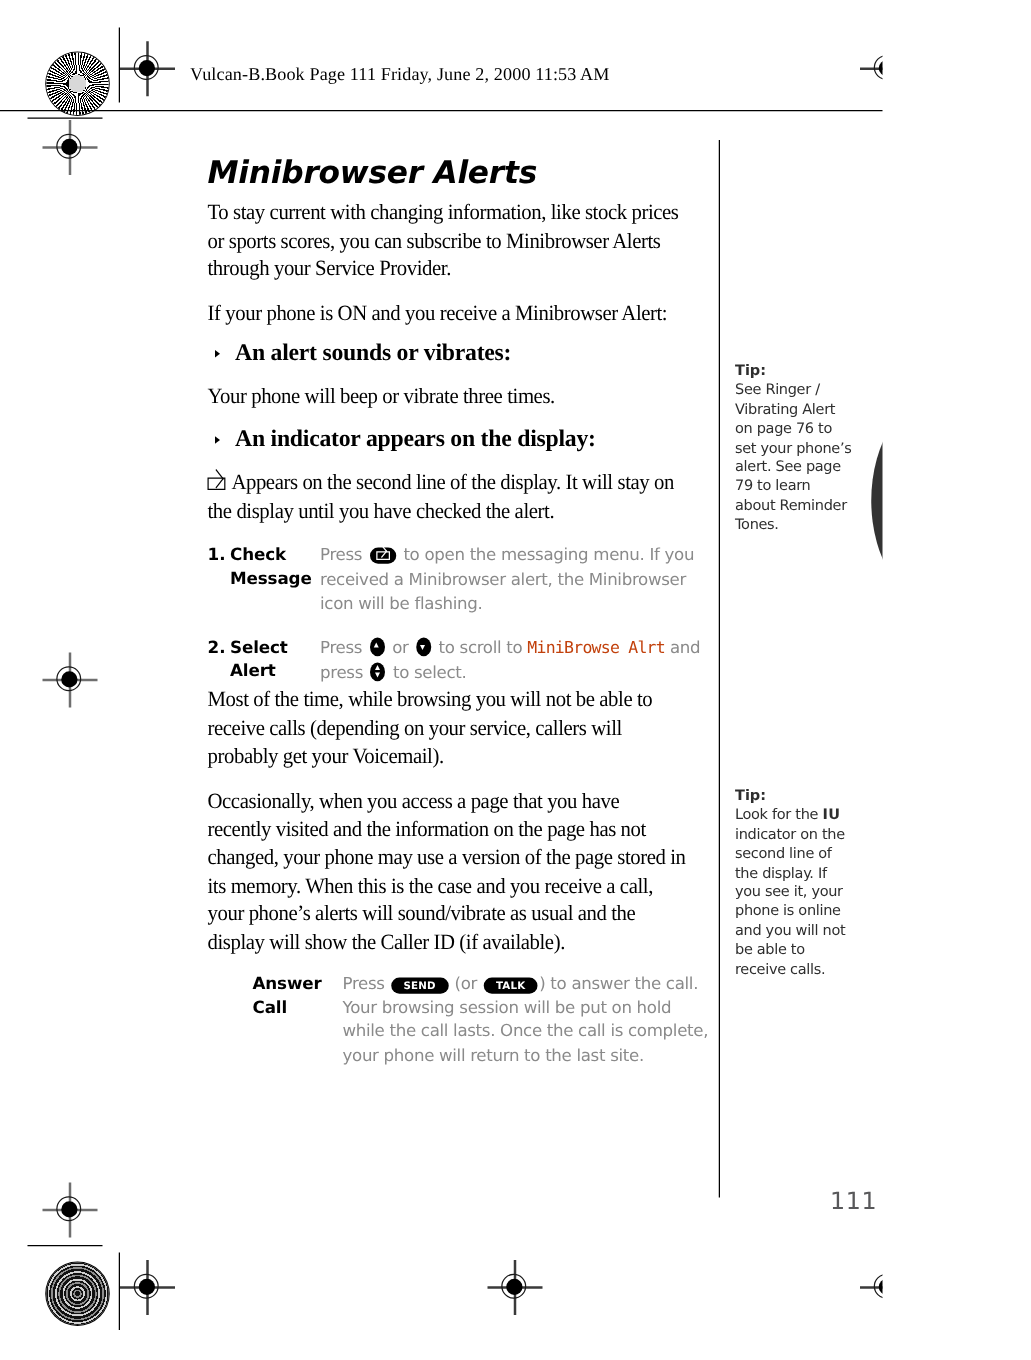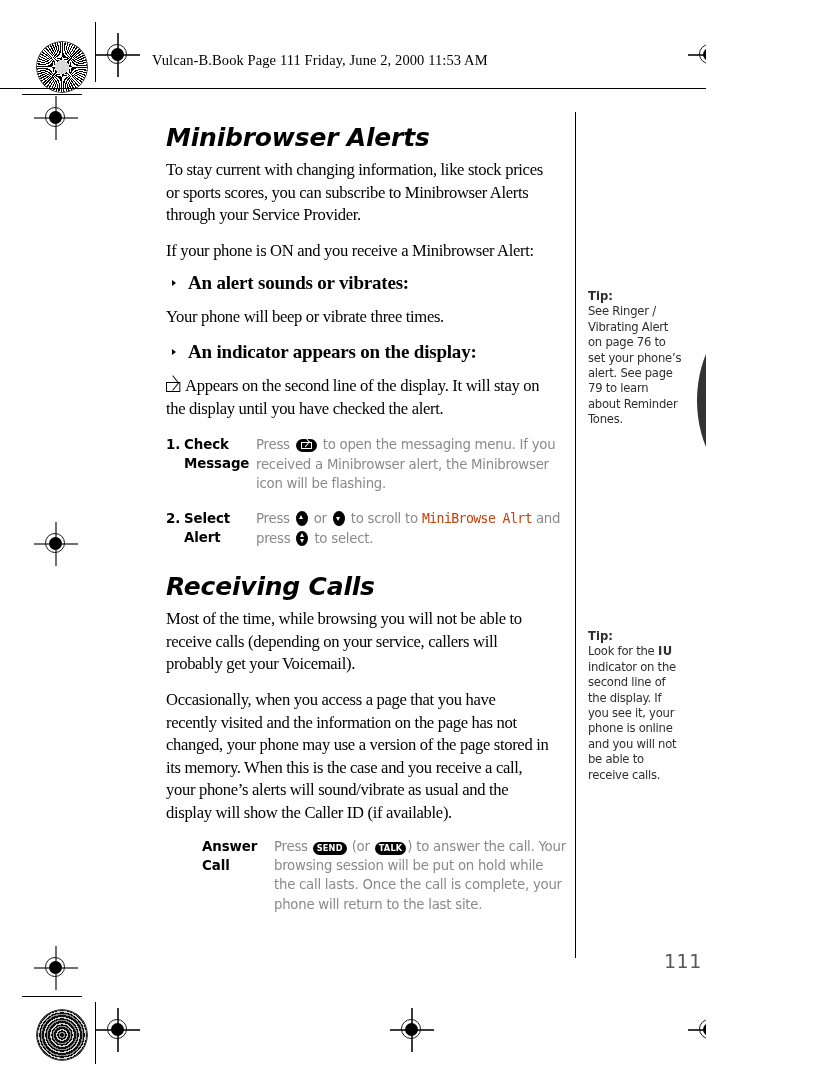--- a/index.html
+++ b/index.html
@@ -277,21 +277,21 @@
   .key-pill {
     display: inline-block;
     background: #000;
     color: #fff;
     border-radius: 9px;
     font-family: "DejaVu Sans", sans-serif;
     font-weight: bold;
     font-size: 8.2px;
     line-height: 13px;
     height: 13px;
-    padding: 0 4px;
+    padding: 0 10px;
     vertical-align: 0px;
     letter-spacing: 0.2px;
     margin: 0 1px;
   }
   .lcd {
     font-family: "DejaVu Sans Mono", monospace;
     font-size: 13.2px;
     letter-spacing: -0.6px;
     color: #c2410c;
   }
@@ -466,21 +466,20 @@
       <div class="step-term">Check Message</div>
       <div class="step-body"><span>Press</span> <span class="key key-env"></span> <span>to open the messaging menu. If you received a Minibrowser alert, the Minibrowser icon will be flashing.</span></div>
     </div>
 
     <div class="step">
       <div class="step-num">2.</div>
       <div class="step-term">Select Alert</div>
       <div class="step-body"><span>Press</span> <span class="key key-up"></span> <span>or</span> <span class="key key-down"></span> <span>to scroll to</span> <span class="lcd">MiniBrowse Alrt</span> <span>and press</span> <span class="key key-sel"></span> <span>to select.</span></div>
     </div>
 
-    <h1 class="sect second">Receiving Calls</h1>
     <p class="body">Most of the time, while browsing you will not be able to receive calls (depending on your service, callers will probably get your Voicemail).</p>
     <p class="body">Occasionally, when you access a page that you have recently visited and the information on the page has not changed, your phone may use a version of the page stored in its memory. When this is the case and you receive a call, your phone’s alerts will sound/vibrate as usual and the display will show the Caller ID (if available).</p>
 
     <div class="step named">
       <div class="step-num"></div>
       <div class="step-term">Answer Call</div>
       <div class="step-body"><span>Press</span> <span class="key-pill">SEND</span> <span>(or</span> <span class="key-pill">TALK</span><span>)</span> <span>to answer the call. Your browsing session will be put on hold while the call lasts. Once the call is complete, your phone will return to the last site.</span></div>
     </div>
 
   </div>

